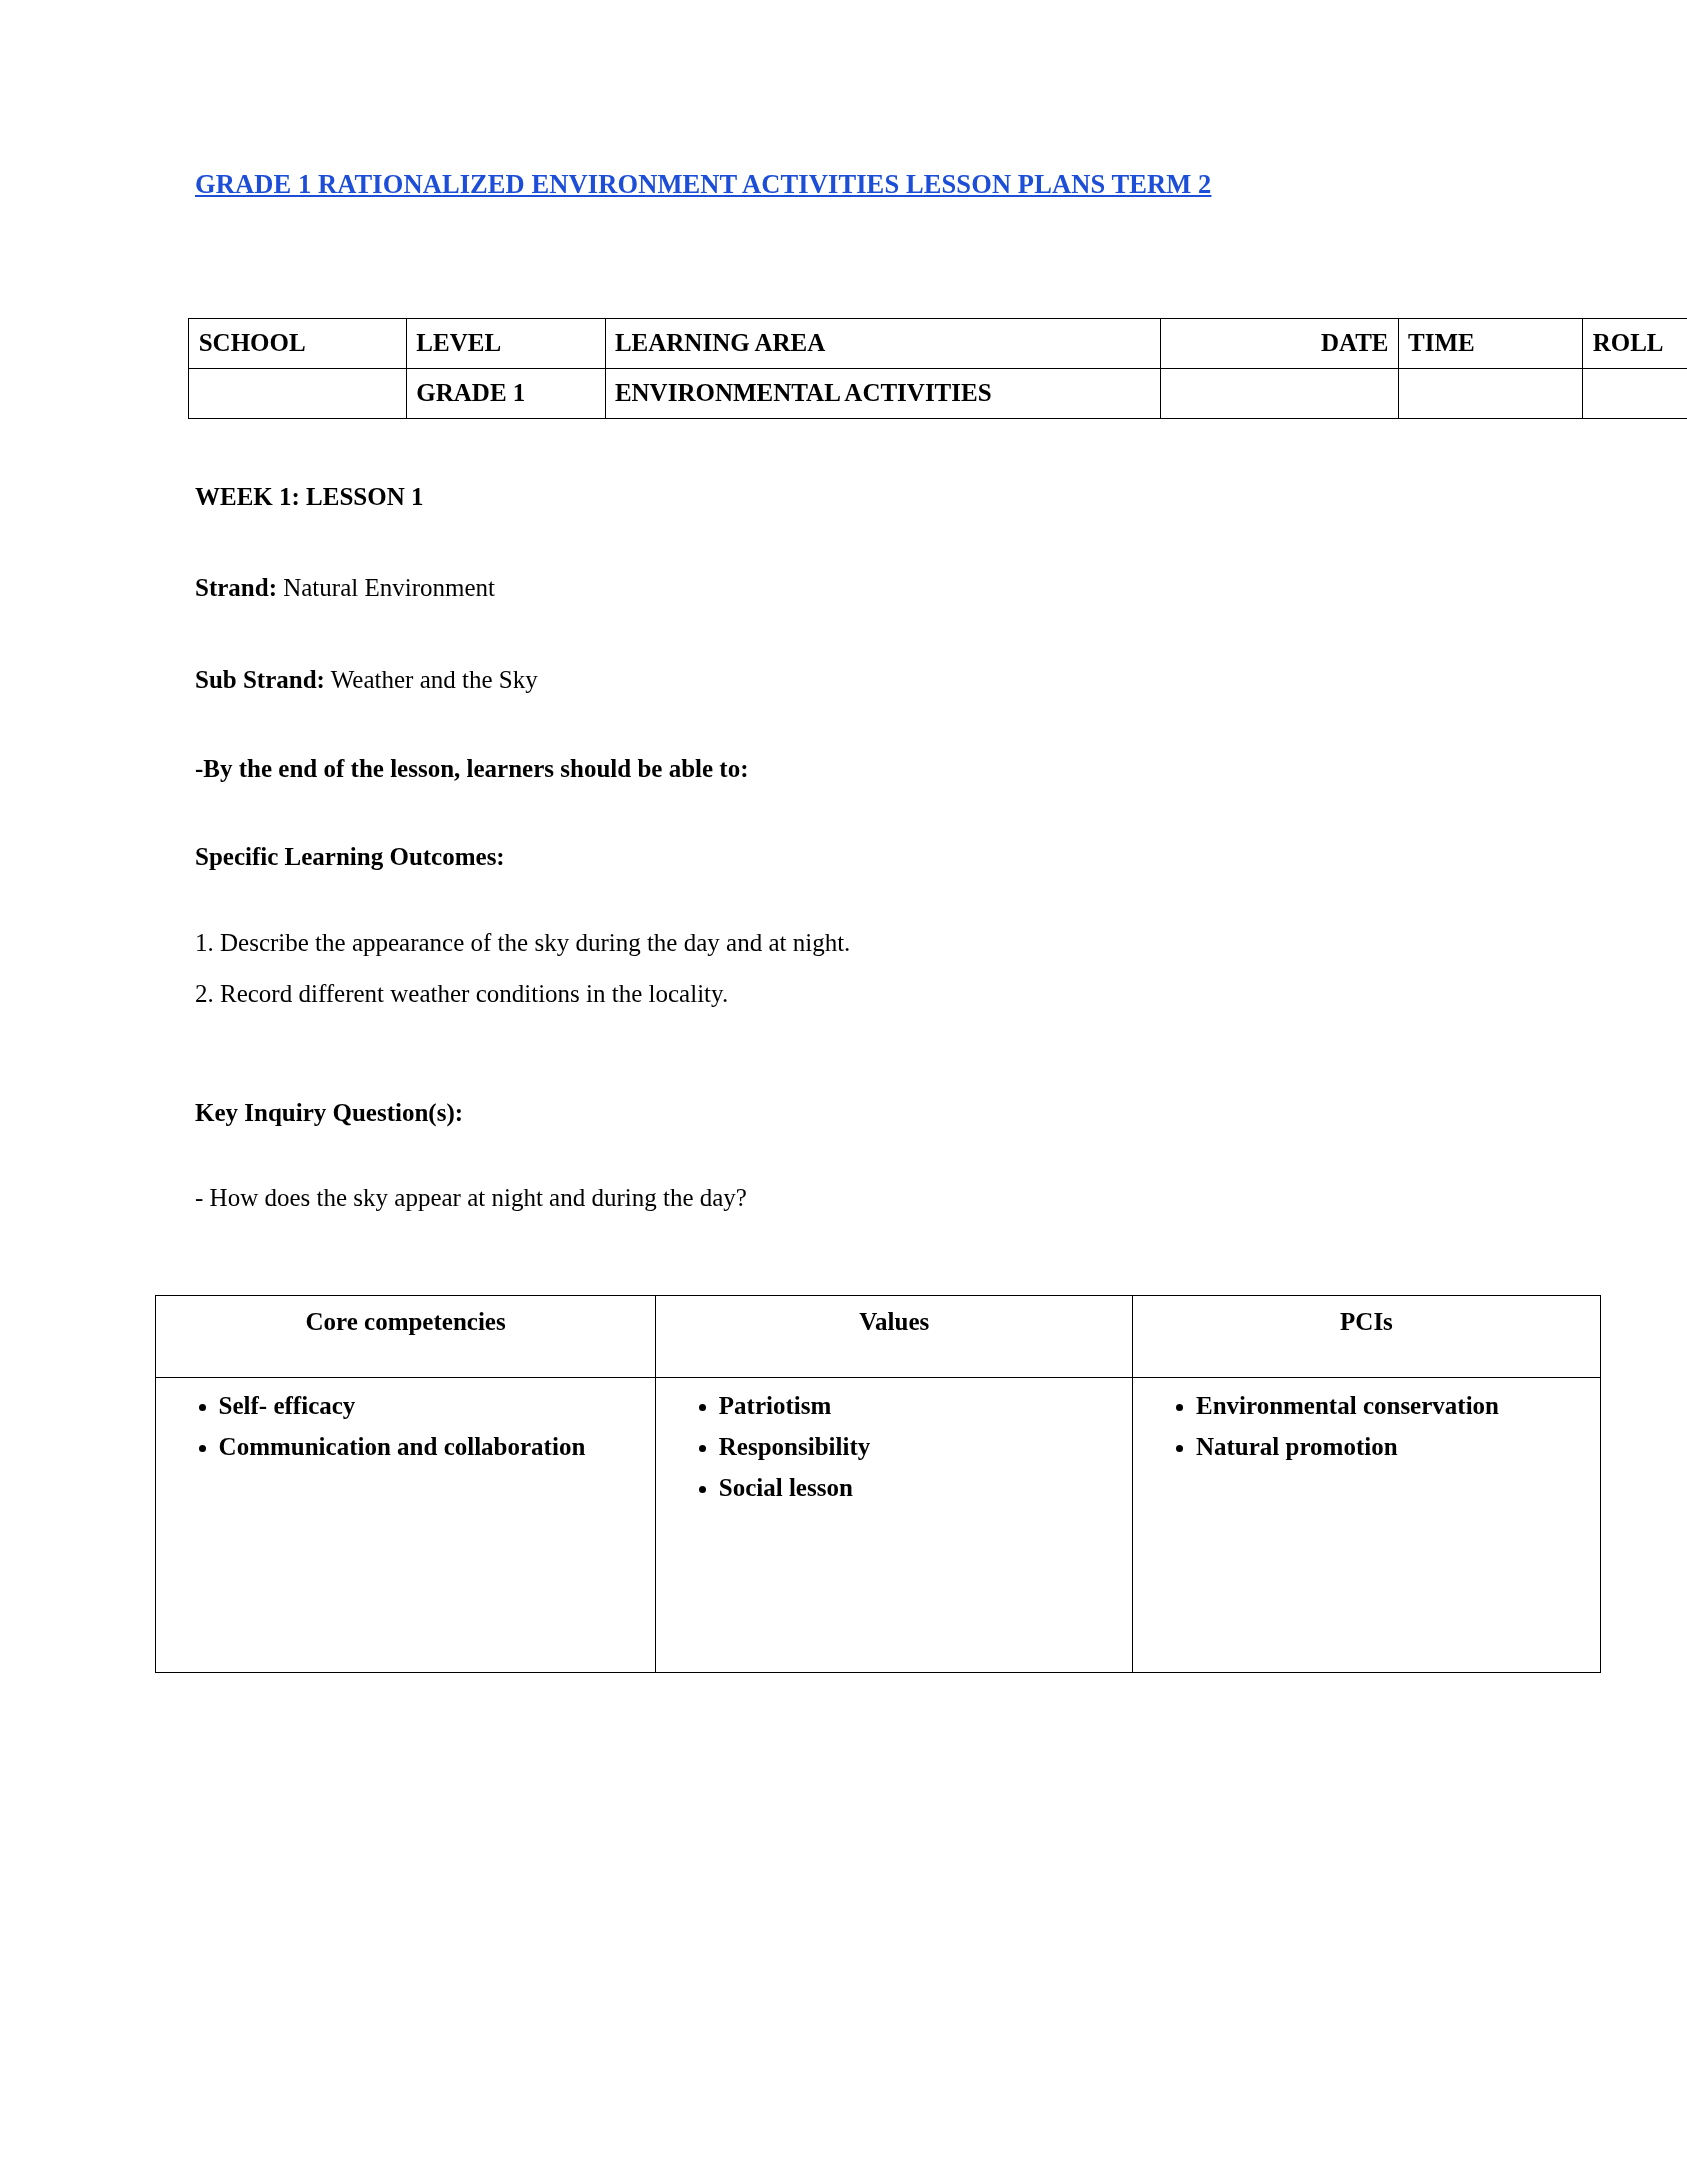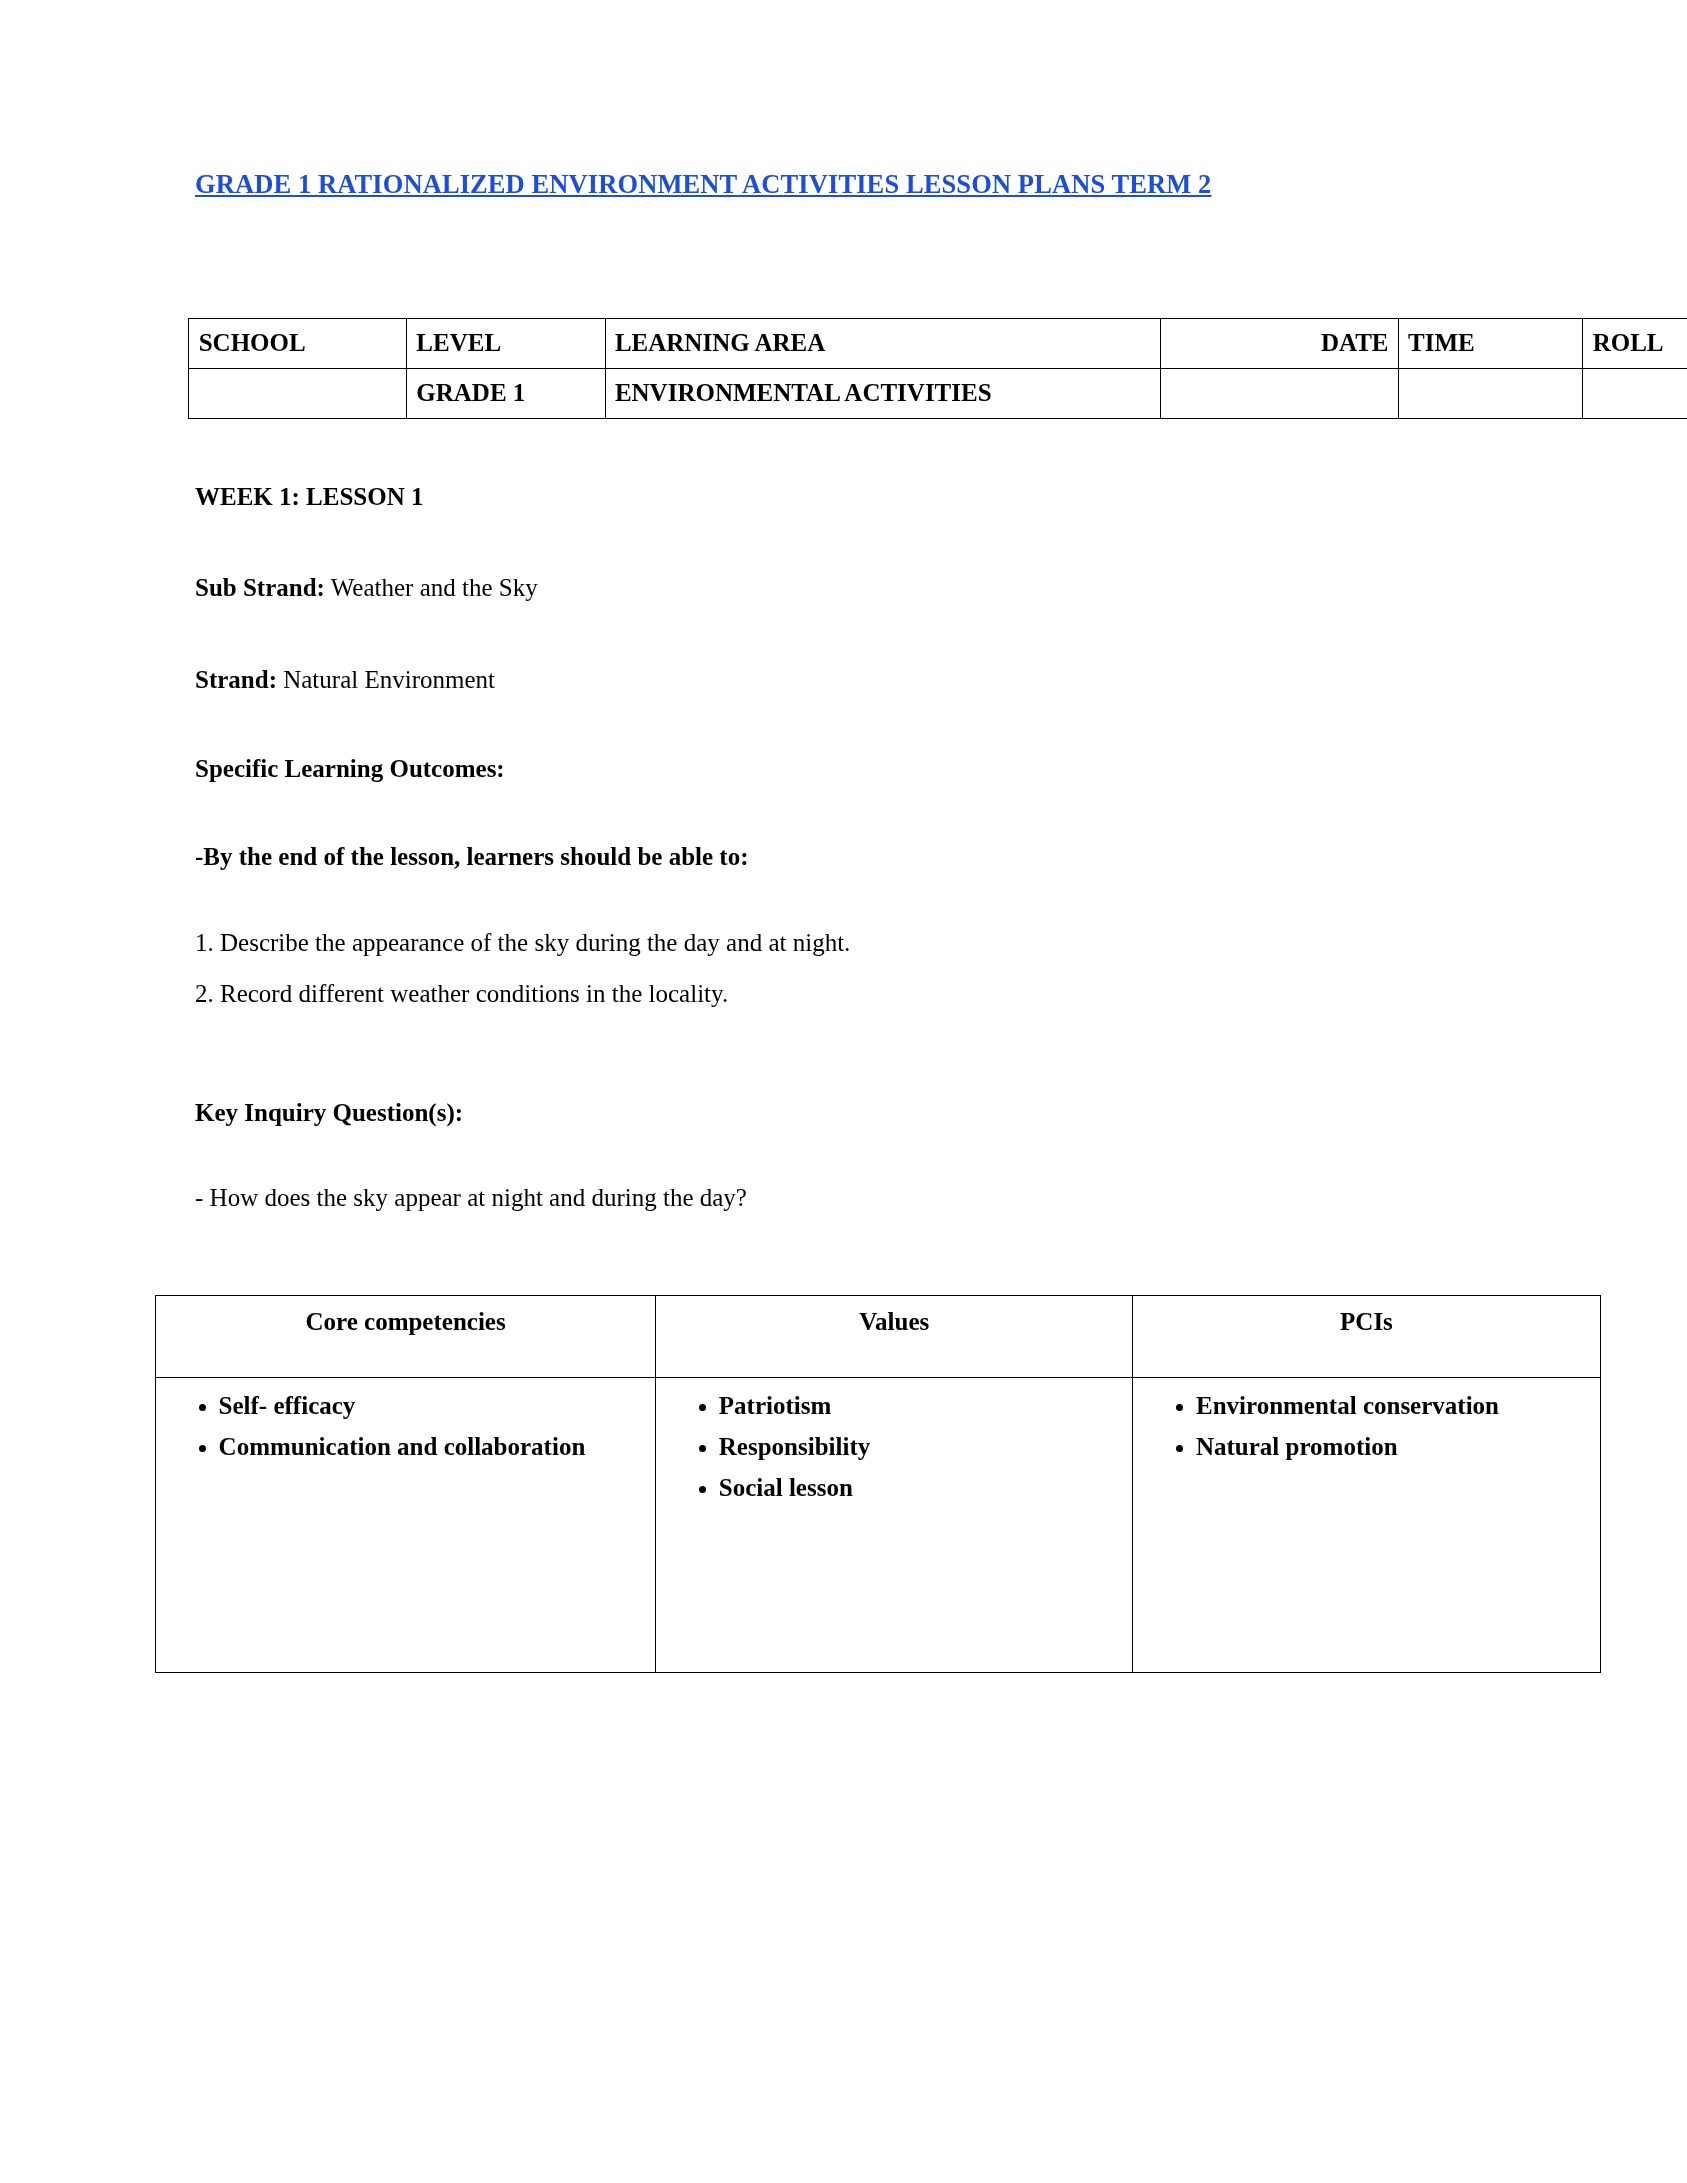--- a/index.html
+++ b/index.html
@@ -160,32 +160,32 @@
         <td class="col-date"></td>
         <td class="col-time"></td>
         <td class="col-roll"></td>
       </tr>
     </tbody>
   </table>
 
   <div class="week-line">WEEK 1: LESSON 1</div>
 
   <div class="field">
+    <span class="lbl">Strand:</span>
+    <span>Natural Environment</span>
+  </div>
+
+  <div class="field">
     <span class="lbl">Sub Strand:</span>
     <span>Weather and the Sky</span>
   </div>
 
-  <div class="field">
-    <span class="lbl">Strand:</span>
-    <span>Natural Environment</span>
-  </div>
+  <div class="block-bold">-By the end of the lesson, learners should be able to:</div>
 
   <div class="block-bold">Specific Learning Outcomes:</div>
-
-  <div class="block-bold">-By the end of the lesson, learners should be able to:</div>
 
   <div class="outcomes-wrap">
     <ol class="outcome-list">
       <li>1. Describe the appearance of the sky during the day and at night.</li>
       <li>2. Record different weather conditions in the locality.</li>
     </ol>
   </div>
 
   <div class="kiq-head">Key Inquiry Question(s):</div>
   <div class="kiq-text">- How does the sky appear at night and during the day?</div>

